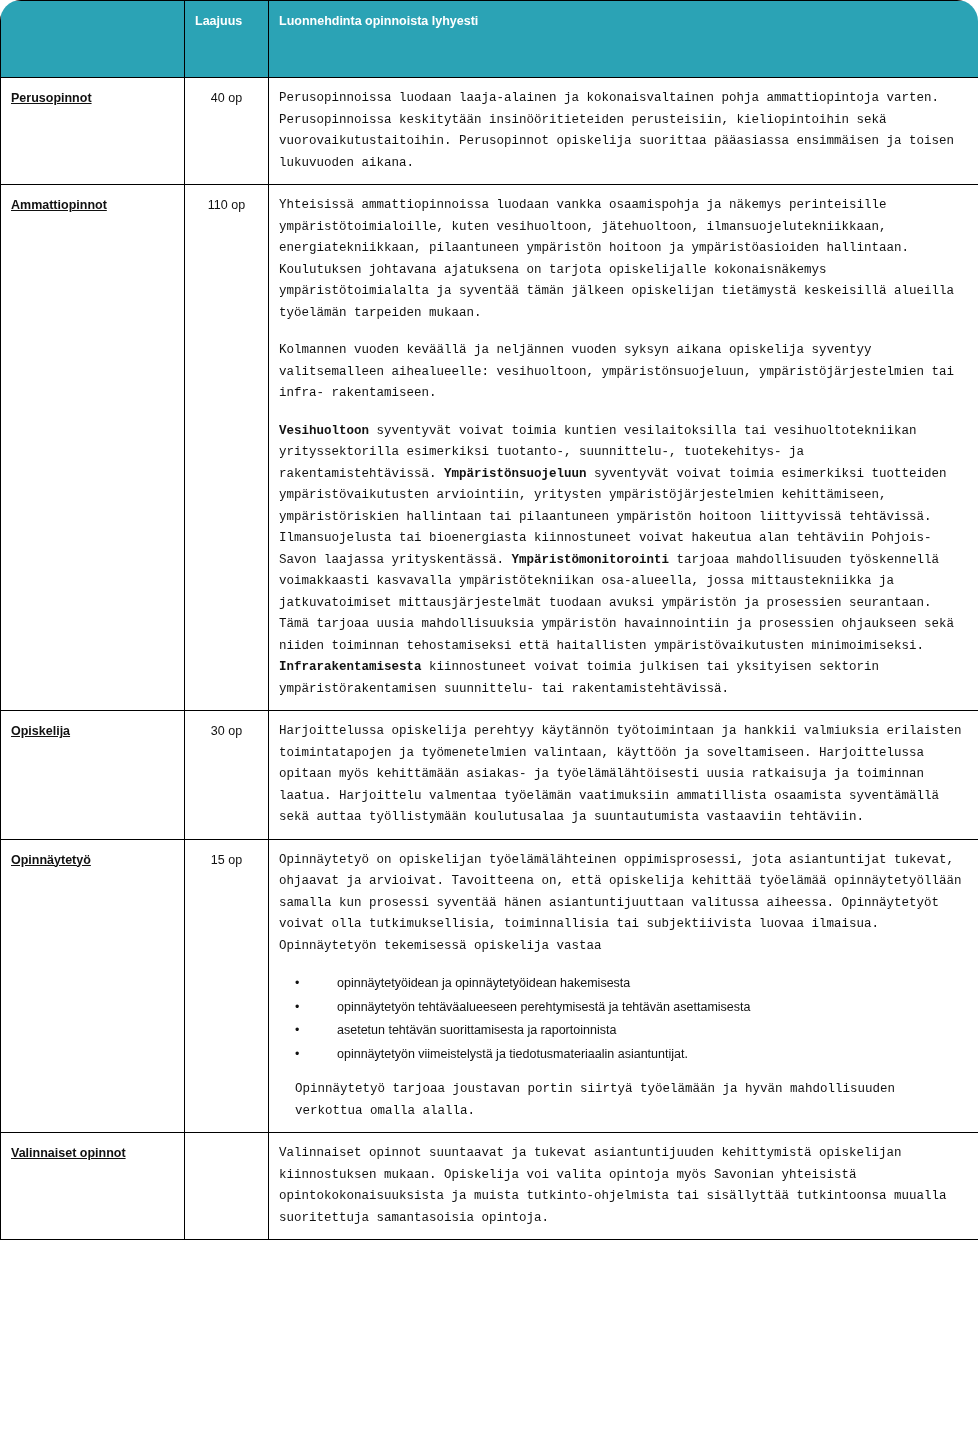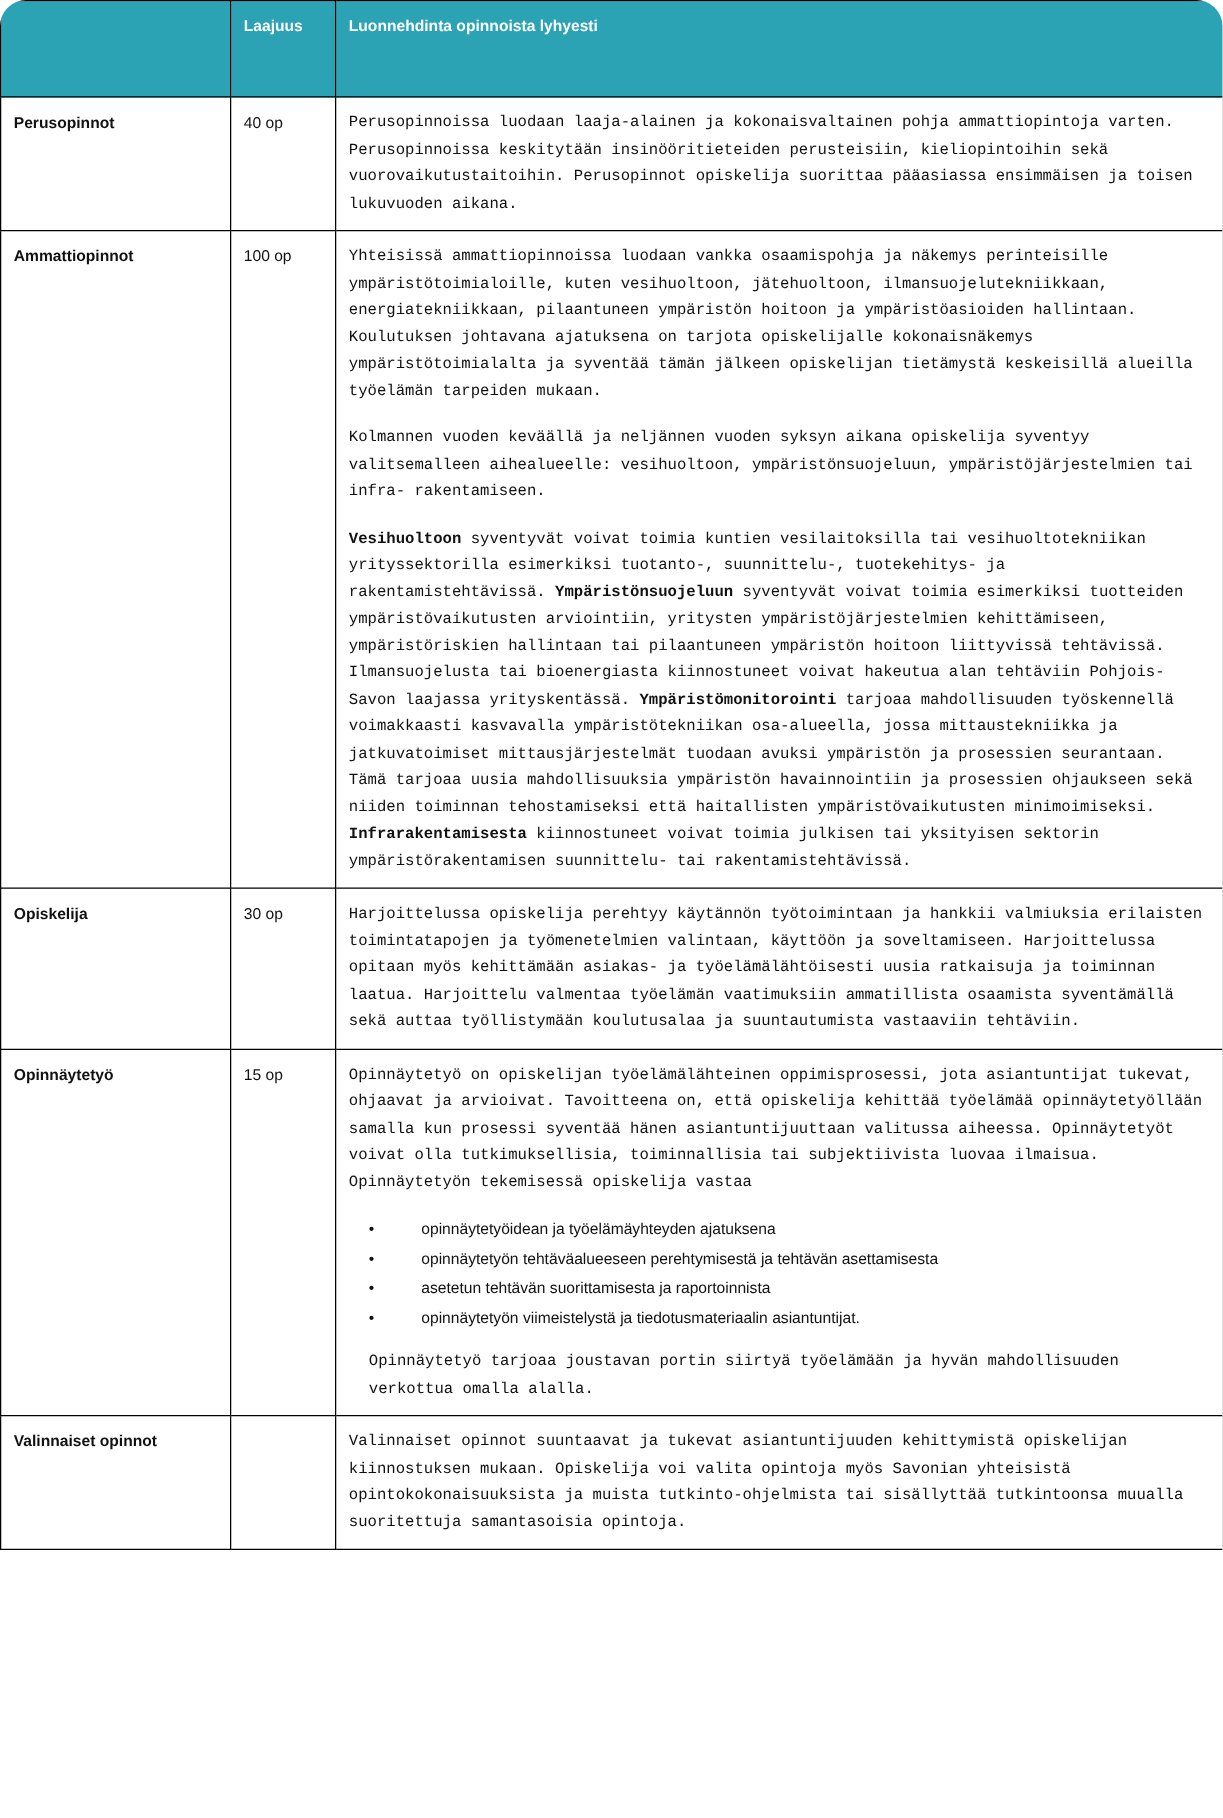--- a/index.html
+++ b/index.html
@@ -46,25 +46,27 @@
     font-size: 13px;
   }
   thead th.head-blank {
     background: #2ba3b5;
   }
   td.name-cell {
     font-weight: bold;
     font-size: 13px;
     padding-top: 14px;
     padding-left: 11px;
+    text-decoration: underline;
   }
   td.credits-cell {
     font-size: 12.5px;
     padding-top: 14px;
     padding-left: 9px;
+    text-align: center;
   }
   td.desc-cell {
     padding-top: 14px;
     padding-left: 12px;
     padding-right: 14px;
     padding-bottom: 14px;
   }
   td.desc-cell p {
     margin: 0 0 16px 0;
     font-family: Liberation Mono, monospace;
@@ -123,21 +125,21 @@
       <tr class="row-perus">
         <td class="name-cell">Perusopinnot</td>
         <td class="credits-cell">40 op</td>
         <td class="desc-cell">
           <p>Perusopinnoissa luodaan laaja-alainen ja kokonaisvaltainen pohja ammattiopintoja varten. Perusopinnoissa keskitytään insinööritieteiden perusteisiin, kieliopintoihin sekä vuorovaikutustaitoihin. Perusopinnot opiskelija suorittaa pääasiassa ensimmäisen ja toisen lukuvuoden aikana.</p>
         </td>
       </tr>
 
       <tr class="row-ammatti">
         <td class="name-cell">Ammattiopinnot</td>
-        <td class="credits-cell">100 op</td>
+        <td class="credits-cell">110 op</td>
         <td class="desc-cell">
           <p>Yhteisissä ammattiopinnoissa luodaan vankka osaamispohja ja näkemys perinteisille ympäristötoimialoille, kuten vesihuoltoon, jätehuoltoon, ilmansuojelutekniikkaan, energiatekniikkaan, pilaantuneen ympäristön hoitoon ja ympäristöasioiden hallintaan. Koulutuksen johtavana ajatuksena on tarjota opiskelijalle kokonaisnäkemys ympäristötoimialalta ja syventää tämän jälkeen opiskelijan tietämystä keskeisillä alueilla työelämän tarpeiden mukaan.</p>
           <p>Kolmannen vuoden keväällä ja neljännen vuoden syksyn aikana opiskelija syventyy valitsemalleen aihealueelle: vesihuoltoon, ympäristönsuojeluun, ympäristöjärjestelmien tai infra- rakentamiseen.</p>
           <p id="ammatti-rich"><strong>Vesihuoltoon</strong><span> syventyvät voivat toimia kuntien vesilaitoksilla tai vesihuoltotekniikan yrityssektorilla esimerkiksi tuotanto-, suunnittelu-, tuotekehitys- ja rakentamistehtävissä. </span><strong>Ympäristönsuojeluun</strong><span> syventyvät voivat toimia esimerkiksi tuotteiden ympäristövaikutusten arviointiin, yritysten ympäristöjärjestelmien kehittämiseen, ympäristöriskien hallintaan tai pilaantuneen ympäristön hoitoon liittyvissä tehtävissä.  Ilmansuojelusta tai bioenergiasta kiinnostuneet voivat hakeutua alan tehtäviin Pohjois-Savon laajassa yrityskentässä. </span><strong>Ympäristömonitorointi</strong><span> tarjoaa mahdollisuuden työskennellä voimakkaasti kasvavalla ympäristötekniikan osa-alueella, jossa mittaustekniikka ja jatkuvatoimiset mittausjärjestelmät tuodaan avuksi ympäristön ja prosessien seurantaan. Tämä tarjoaa uusia mahdollisuuksia ympäristön havainnointiin ja prosessien ohjaukseen sekä niiden toiminnan tehostamiseksi että haitallisten ympäristövaikutusten minimoimiseksi. </span><strong>Infrarakentamisesta</strong><span> kiinnostuneet voivat toimia julkisen tai yksityisen sektorin ympäristörakentamisen suunnittelu- tai rakentamistehtävissä.</span></p>
         </td>
       </tr>
 
       <tr class="row-harjoittelu">
         <td class="name-cell">Opiskelija</td>
         <td class="credits-cell">30 op</td>
@@ -145,21 +147,21 @@
           <p>Harjoittelussa opiskelija perehtyy käytännön työtoimintaan ja hankkii valmiuksia erilaisten toimintatapojen ja työmenetelmien valintaan, käyttöön ja soveltamiseen.  Harjoittelussa opitaan myös kehittämään asiakas- ja työelämälähtöisesti uusia ratkaisuja ja toiminnan laatua.  Harjoittelu valmentaa työelämän vaatimuksiin ammatillista osaamista syventämällä sekä auttaa työllistymään koulutusalaa ja suuntautumista vastaaviin tehtäviin.</p>
         </td>
       </tr>
 
       <tr class="row-opinnayte">
         <td class="name-cell">Opinnäytetyö</td>
         <td class="credits-cell">15 op</td>
         <td class="desc-cell">
           <p class="spacer-para">Opinnäytetyö on opiskelijan työelämälähteinen oppimisprosessi, jota asiantuntijat tukevat, ohjaavat ja arvioivat. Tavoitteena on, että opiskelija kehittää työelämää opinnäytetyöllään samalla kun prosessi syventää hänen asiantuntijuuttaan valitussa aiheessa.  Opinnäytetyöt voivat olla tutkimuksellisia, toiminnallisia tai subjektiivista luovaa ilmaisua. Opinnäytetyön tekemisessä opiskelija vastaa</p>
           <ul class="bullets" id="opinnayte-bullets">
-              <li>opinnäytetyöidean ja työelämäyhteyden ajatuksena</li>
+              <li>opinnäytetyöidean ja opinnäytetyöidean hakemisesta</li>
               <li>opinnäytetyön tehtäväalueeseen perehtymisestä ja tehtävän asettamisesta</li>
               <li>asetetun tehtävän suorittamisesta ja raportoinnista</li>
               <li>opinnäytetyön viimeistelystä ja tiedotusmateriaalin asiantuntijat.</li>
             </ul>
           <p class="indent-para">Opinnäytetyö tarjoaa joustavan portin siirtyä työelämään ja hyvän mahdollisuuden verkottua omalla alalla.</p>
         </td>
       </tr>
 
       <tr class="row-valinnaiset">
         <td class="name-cell">Valinnaiset opinnot</td>

